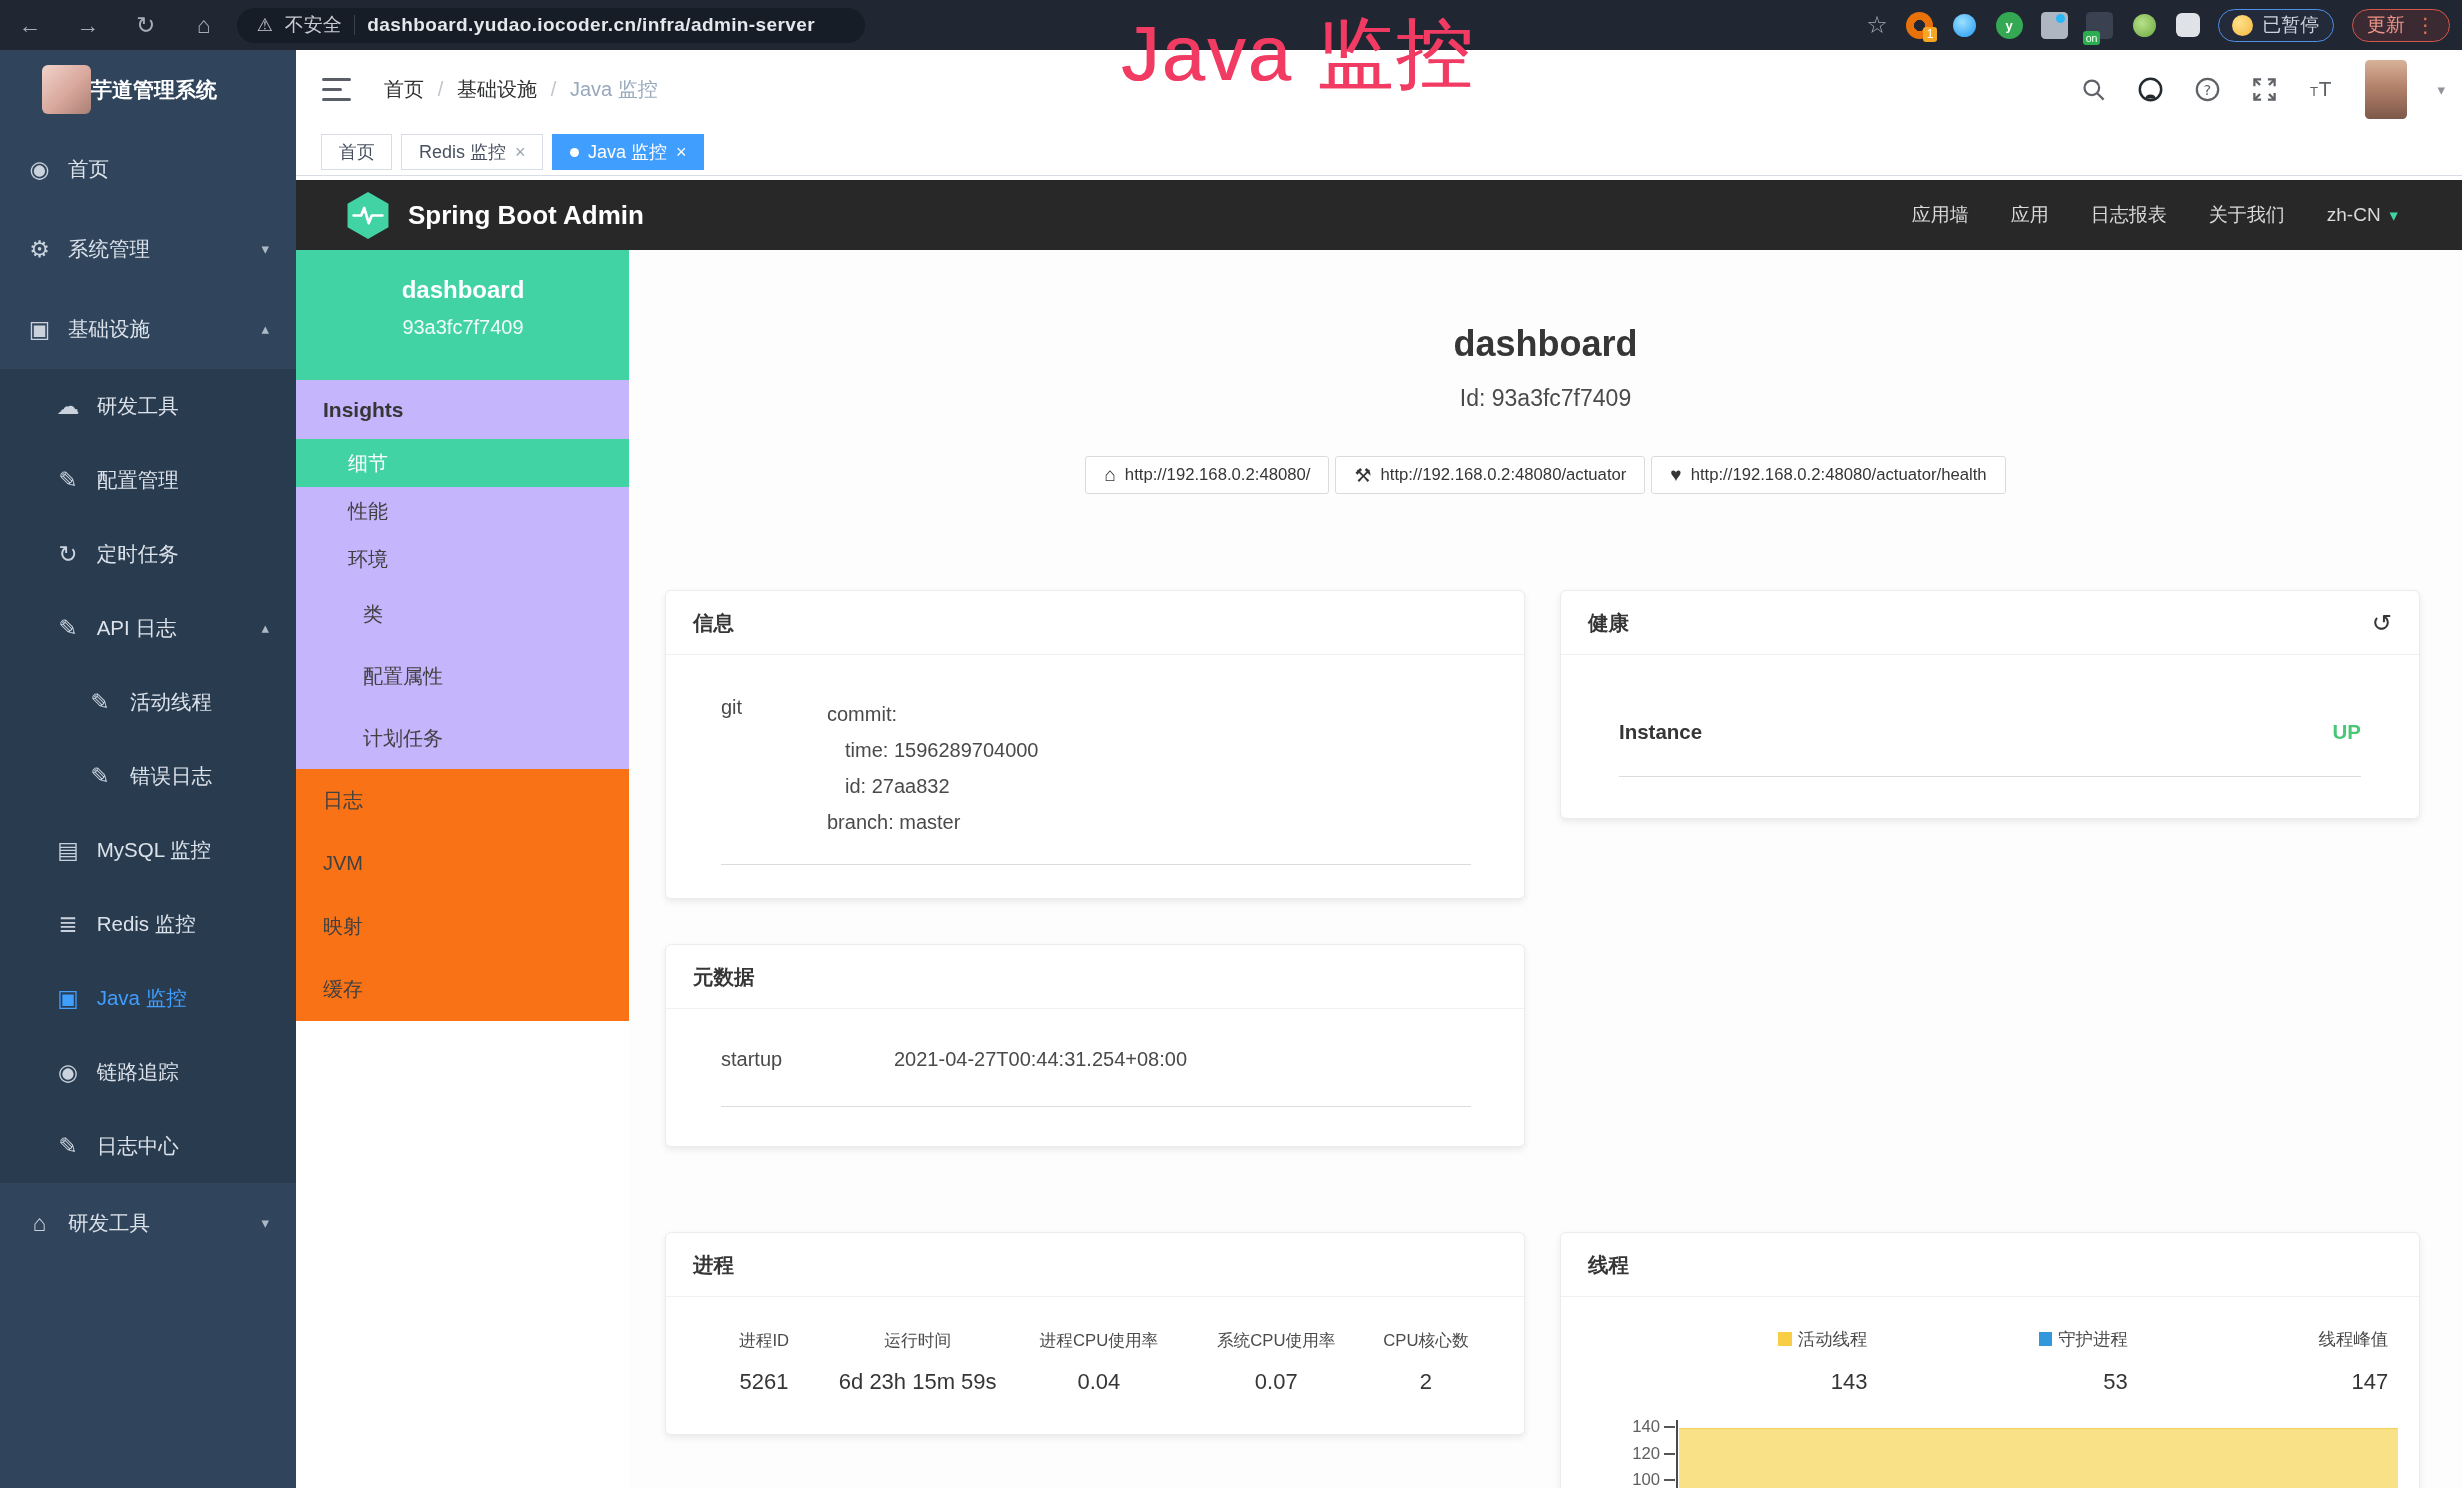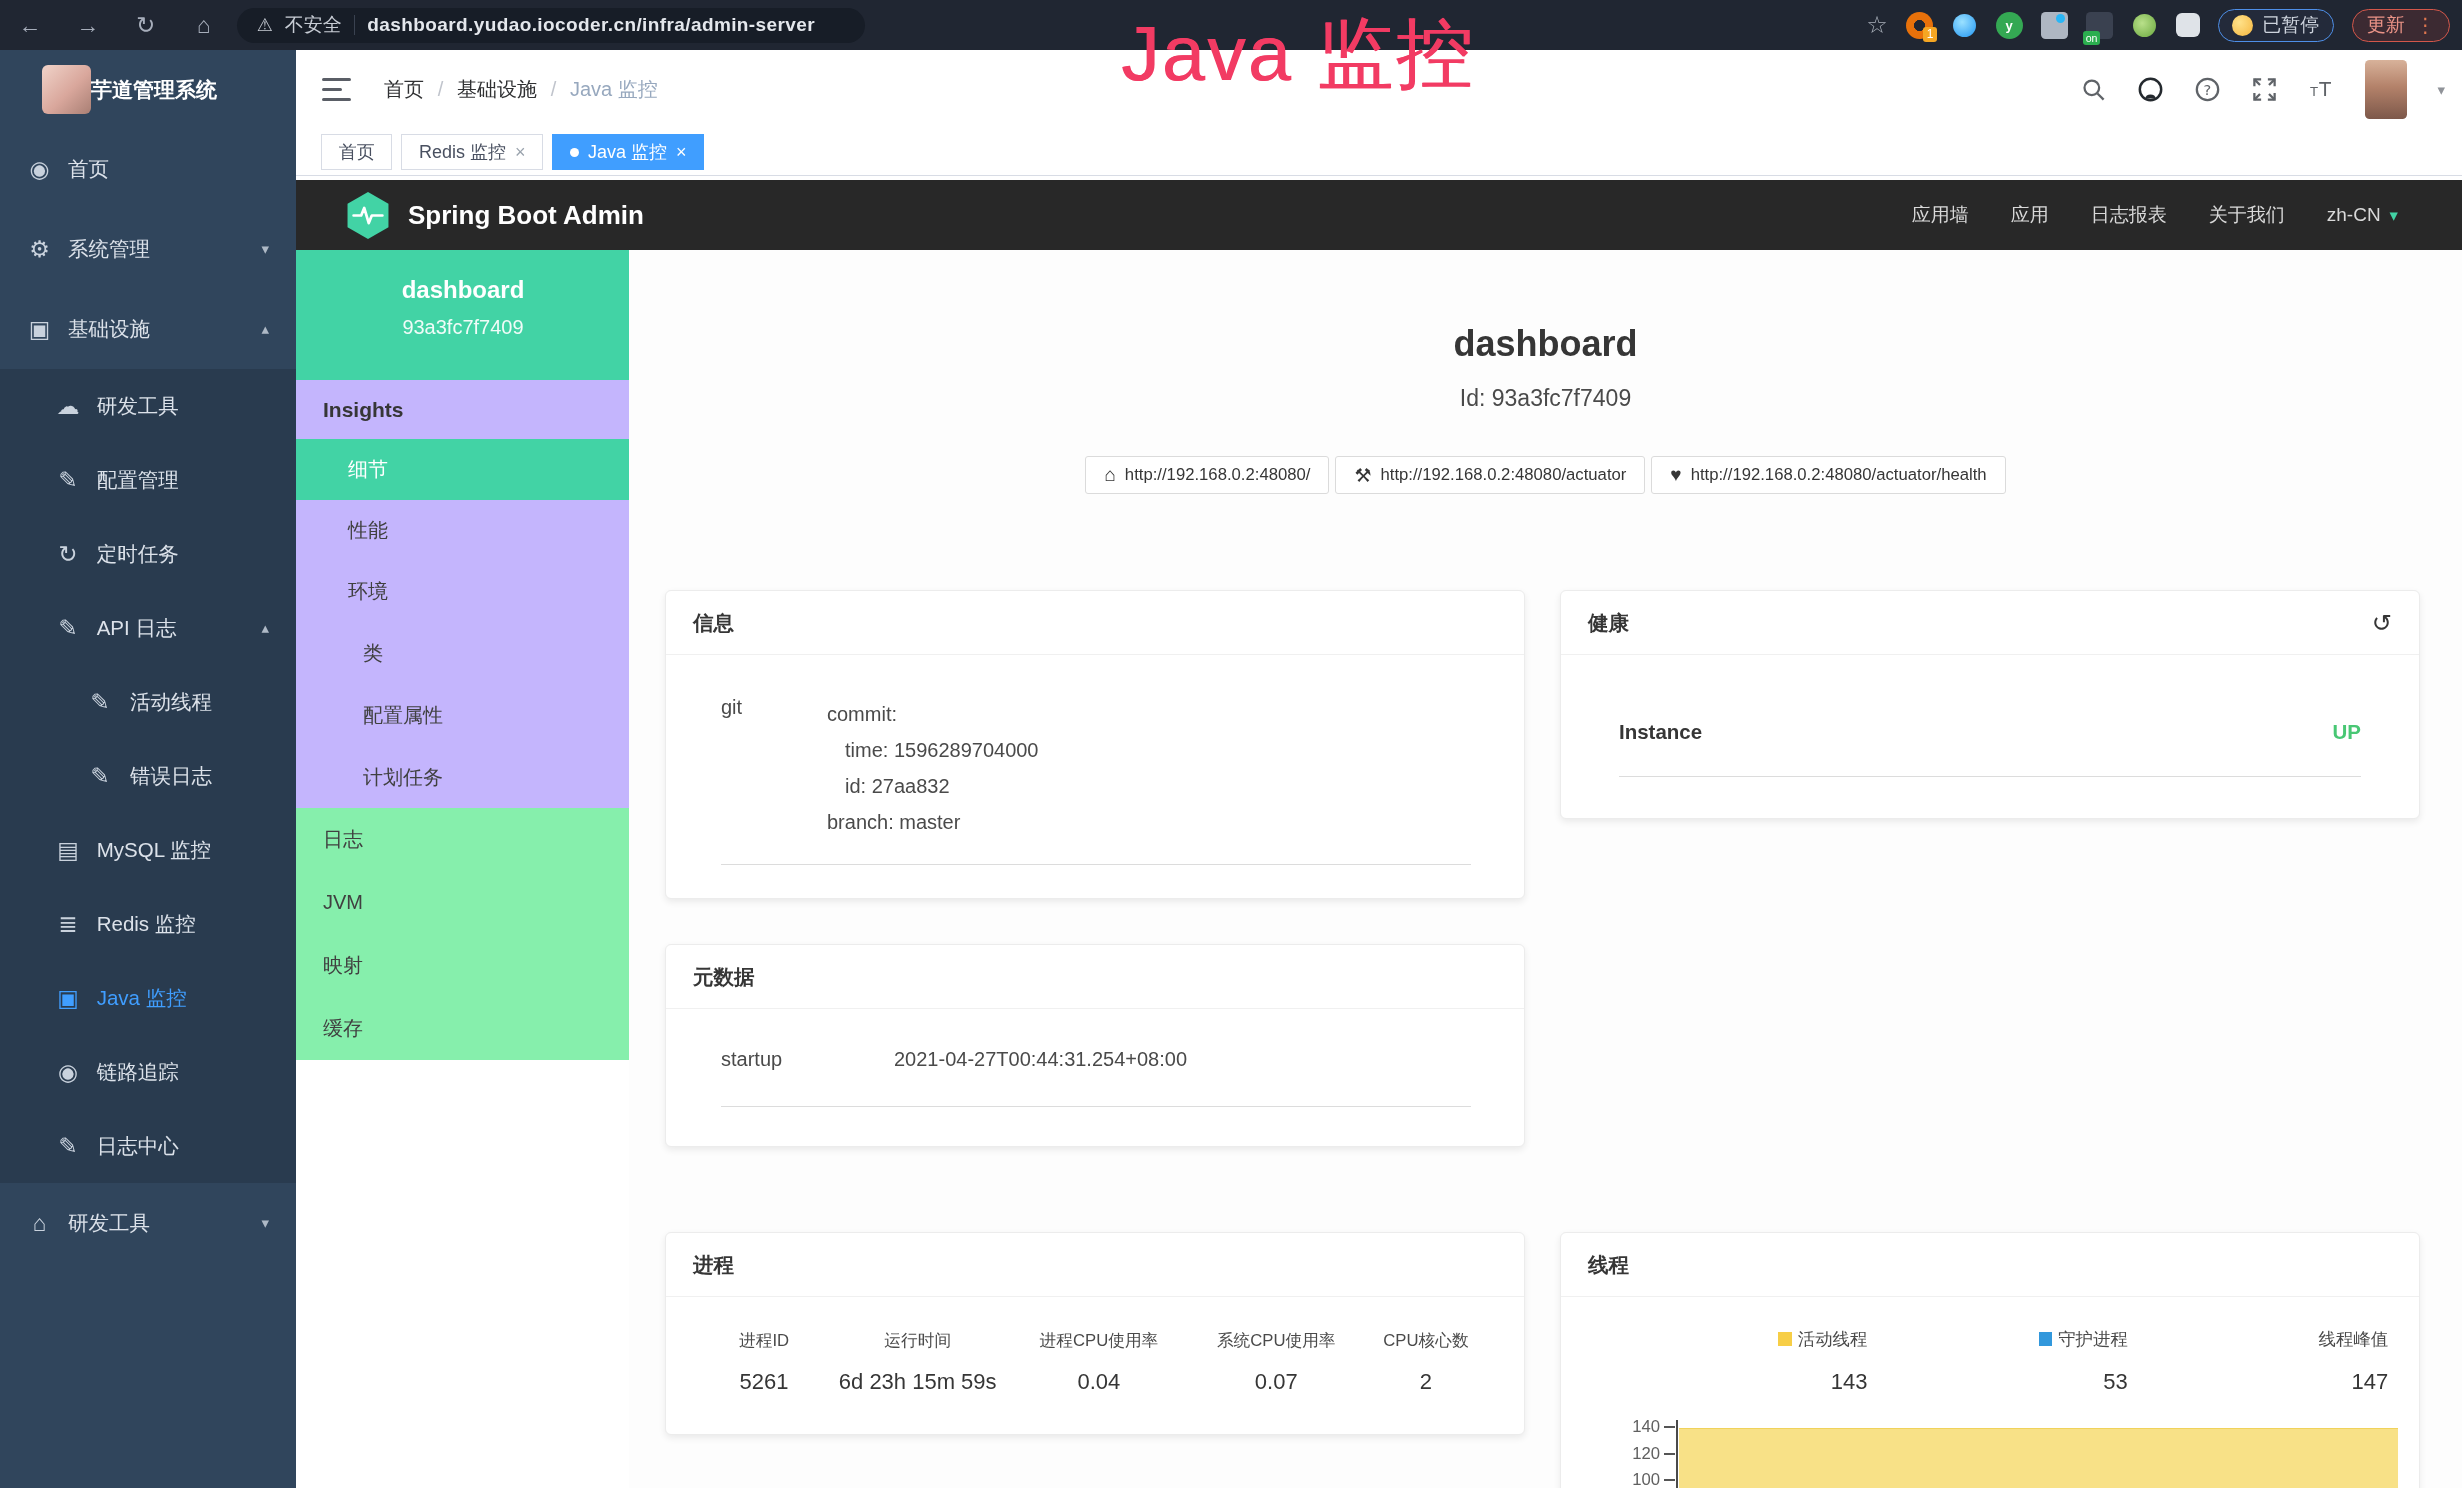--- a/index.html
+++ b/index.html
@@ -93,24 +93,24 @@
   .locale{display:flex;align-items:center;gap:9px;}
   .loc-caret{color:#42d3a5;font-size:16.7px;}
 
   .sba-side{position:absolute;left:296px;top:250px;width:334px;bottom:0;background:#fff;}
   .sba-app{height:130px;background:#42d3a5;text-align:center;padding-top:26px;}
   .sba-app .nm{font-size:24px;font-weight:700;color:#fff;}
   .sba-app .aid{margin-top:12px;font-size:20px;color:rgba(255,255,255,.92);}
   .panel{background:#c4b5fd;text-align:center;}
   .sb-label{height:59px;display:flex;align-items:center;padding-left:27px;font-size:21px;
             font-weight:700;color:#363636;}
-  .sb-item{height:61px;display:flex;align-items:center;padding-left:52px;font-size:20px;color:#404040;}
+  .sb-item{height:48px;display:flex;align-items:center;padding-left:52px;font-size:20px;color:#404040;}
   .sb-item.on{background:#42d3a5;color:#fff;}
   .sb-item.in2{padding-left:67px;height:62px;}
-  .sb-item.root{padding-left:27px;height:63px;background:#86efac;}
+  .sb-item.root{padding-left:27px;height:63px;background:#f97316;}
 
   .sba-main{position:absolute;left:629px;top:250px;width:1833px;bottom:0;background:#fdfdfd;}
   .m-title{position:absolute;top:73px;width:100%;text-align:center;font-size:36px;font-weight:600;color:#363636;}
   .m-sub{position:absolute;top:135px;width:100%;text-align:center;font-size:23px;color:#4a4a4a;}
   .links{position:absolute;top:206px;width:100%;display:flex;justify-content:center;gap:6px;}
   .lbtn{height:38px;border:0.8px solid #dbdbdb;border-radius:3px;background:#fff;display:flex;
         align-items:center;gap:9px;padding:0 18px;font-size:16.7px;color:#363636;}
   .lbtn .lg{font-size:19px;}
 
   .card{position:absolute;background:#fff;border:0.8px solid #ececec;border-radius:6px;

